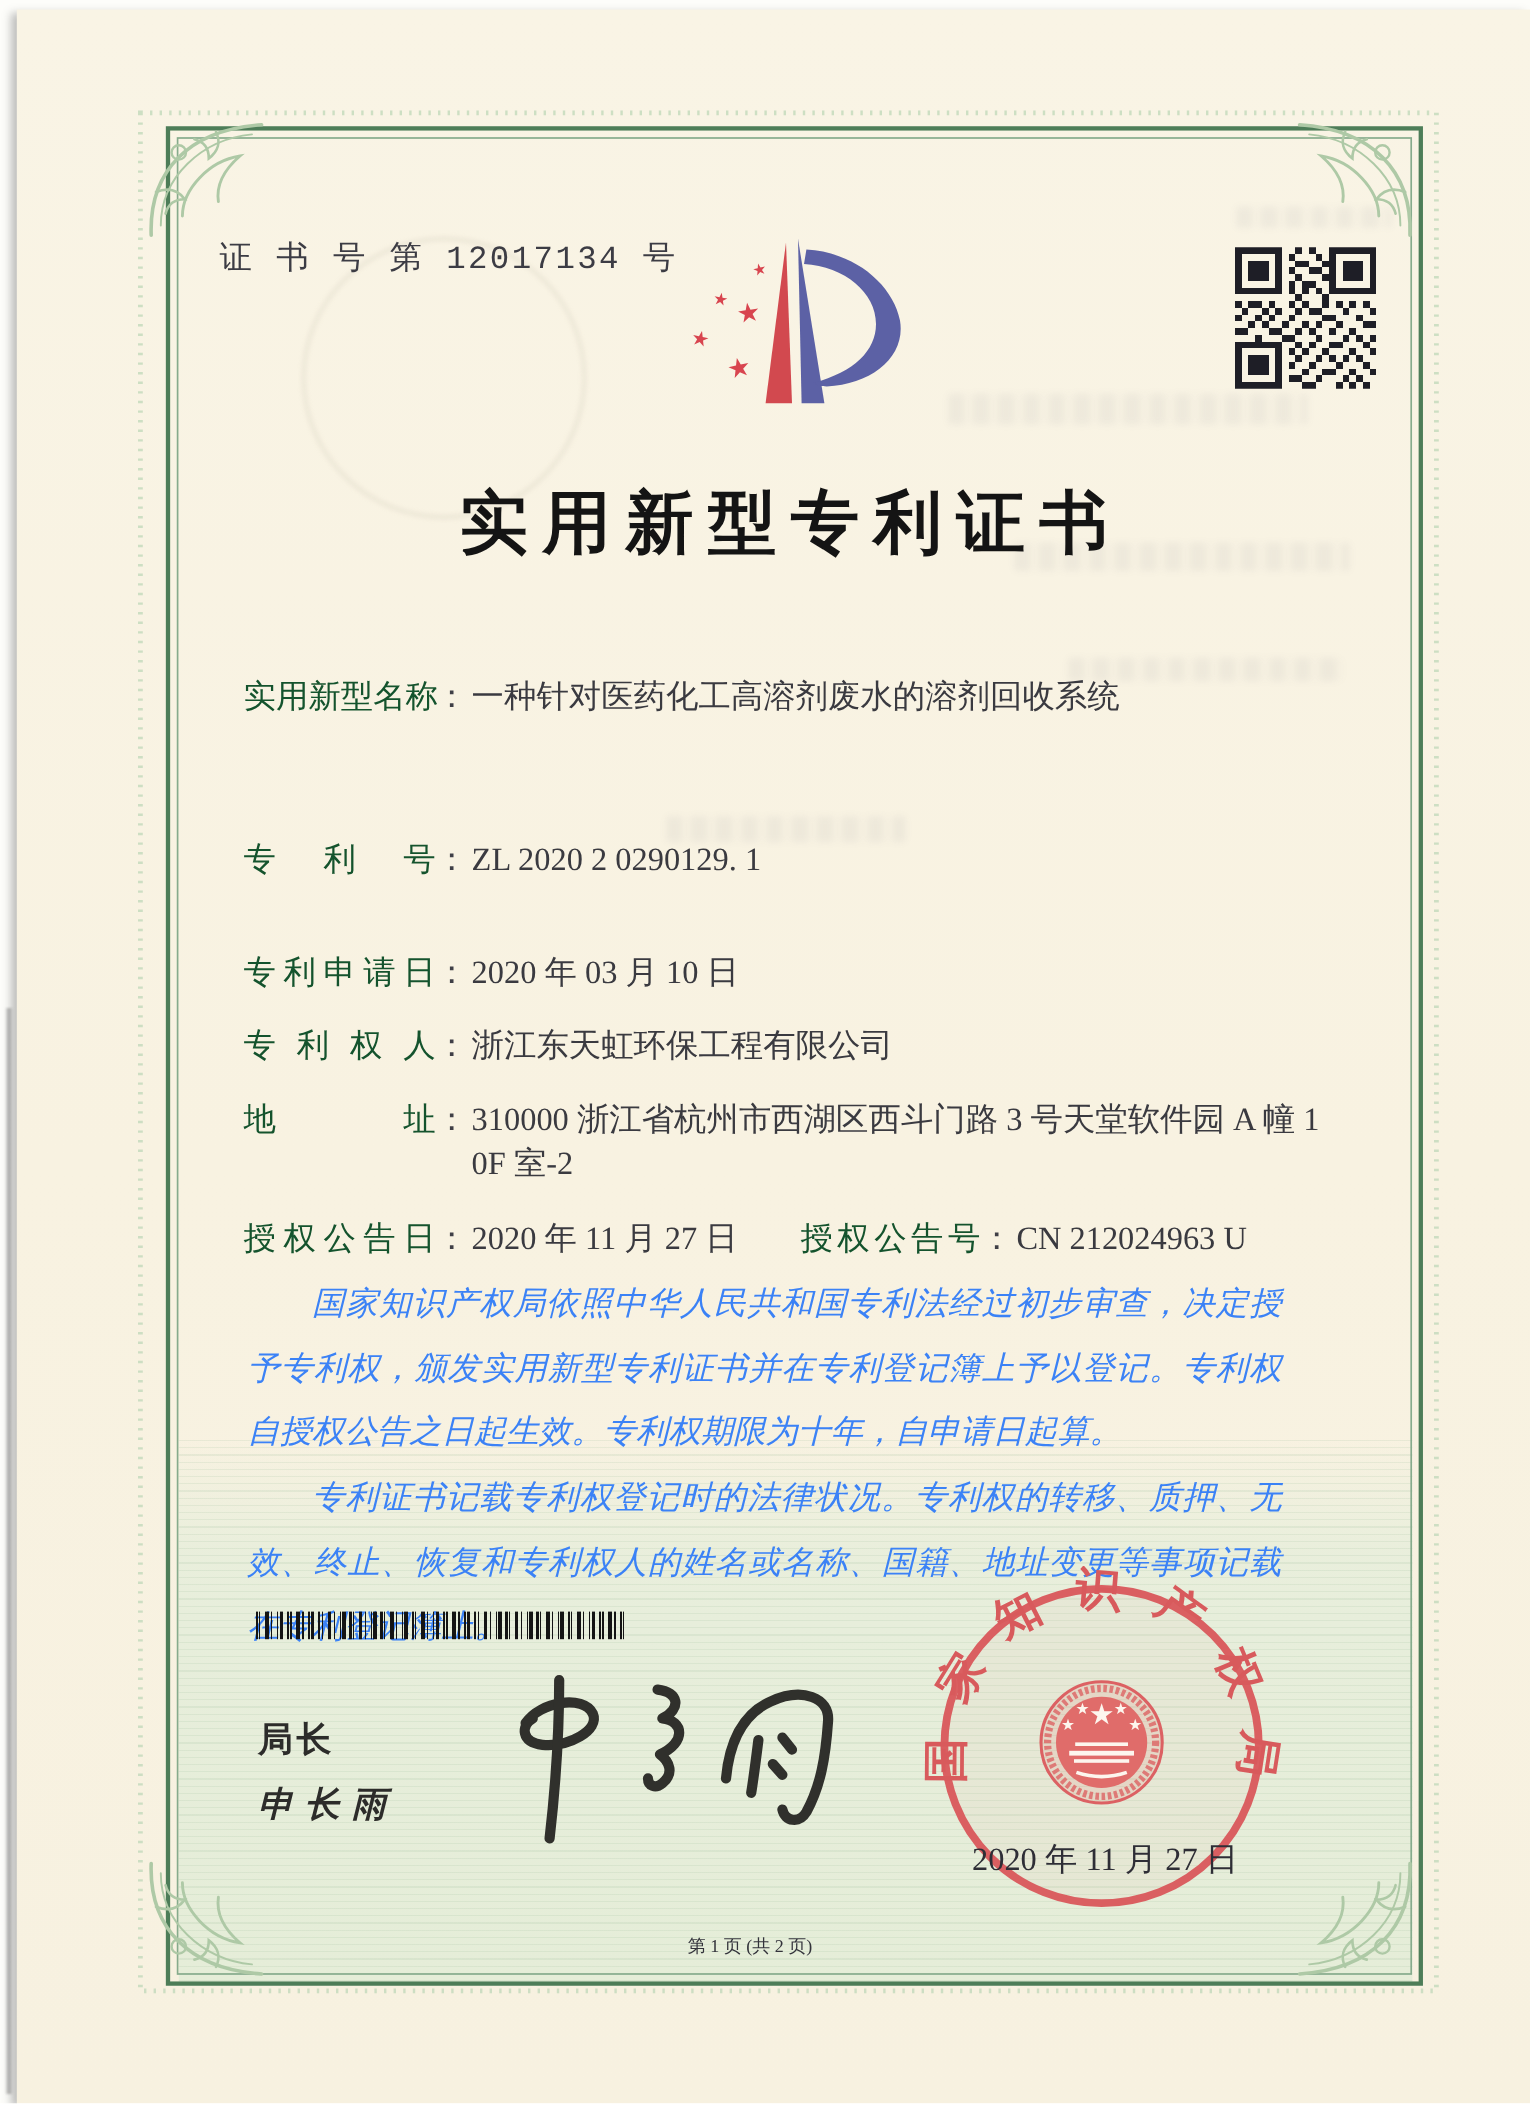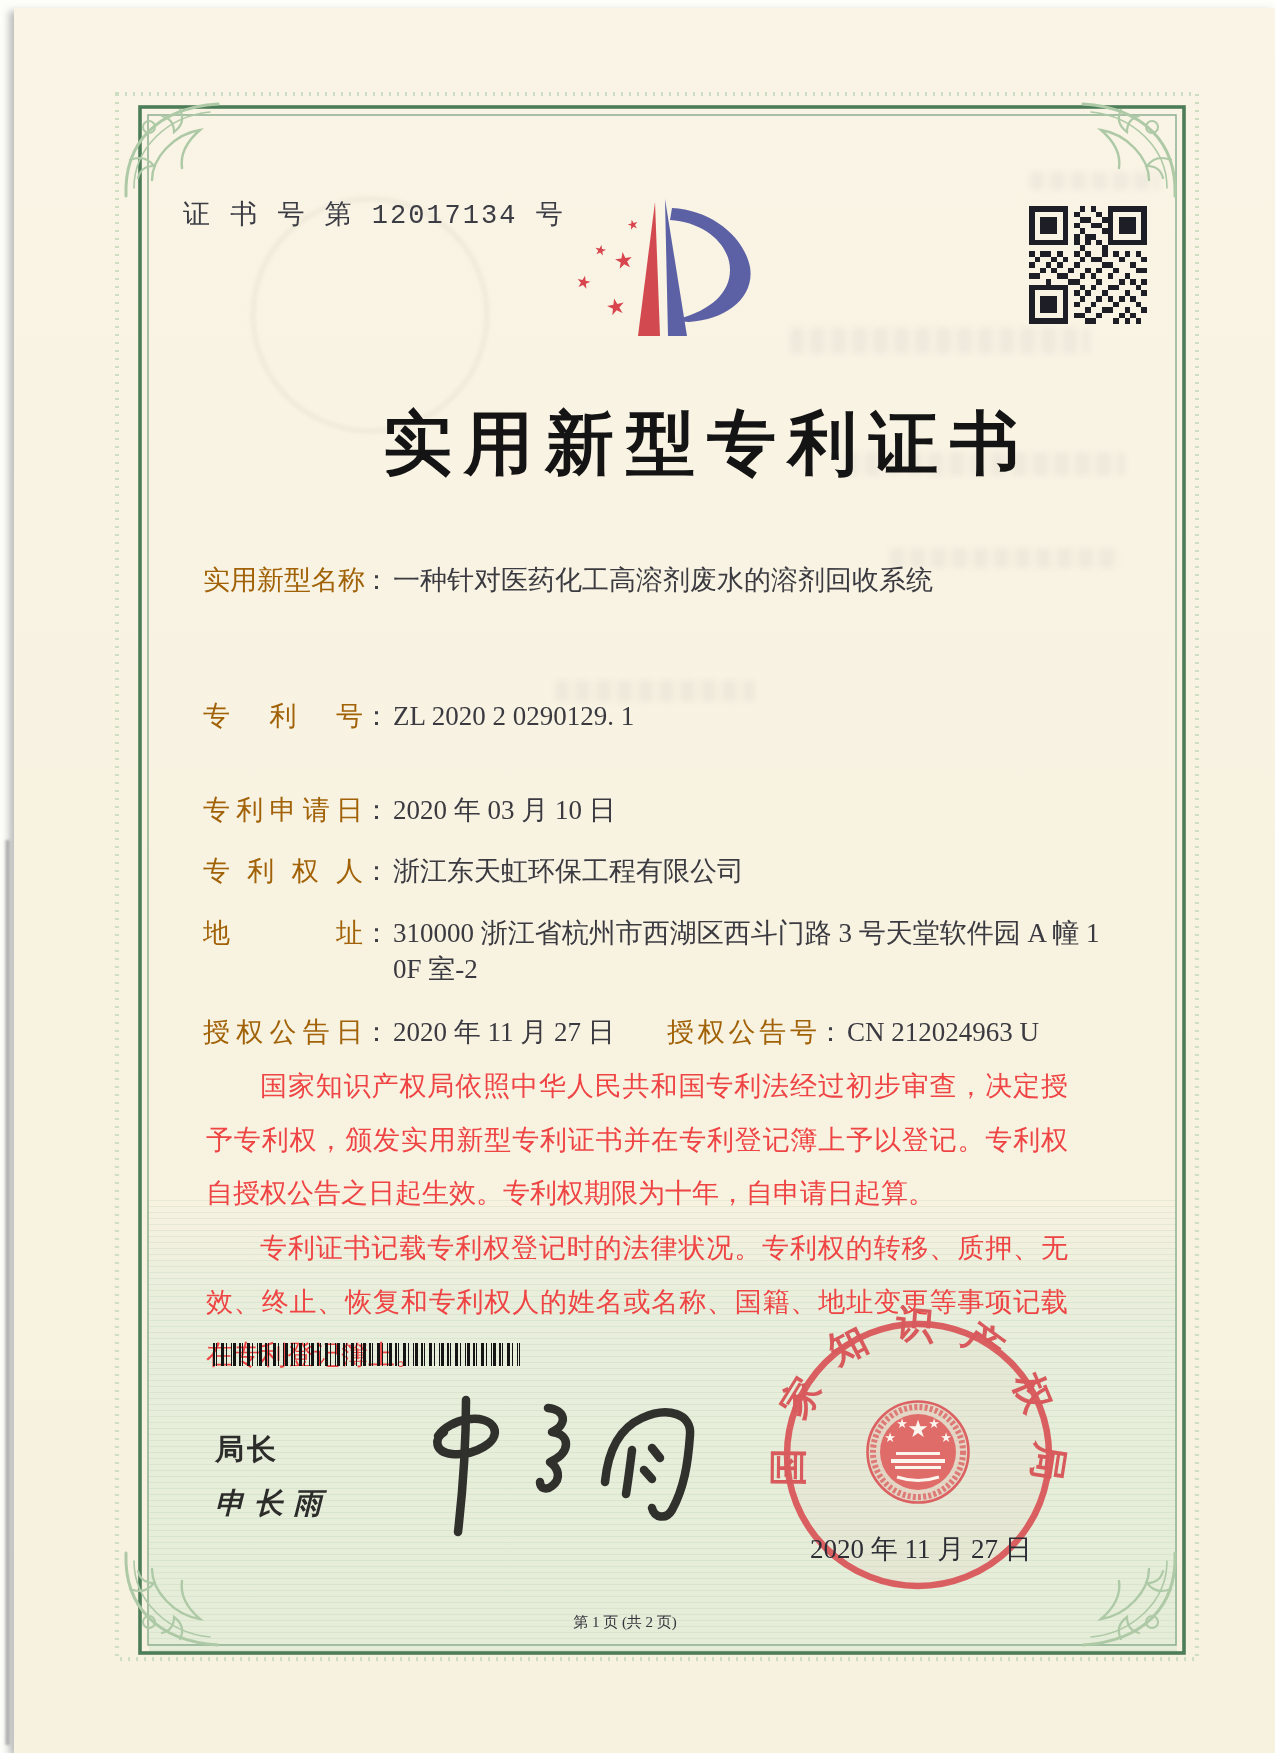--- a/index.html
+++ b/index.html
@@ -18,35 +18,35 @@
      background:
        repeating-linear-gradient(180deg,rgba(150,185,150,.16) 0 1px,rgba(0,0,0,0) 1px 6px),
        linear-gradient(180deg,rgba(231,238,219,0) 0,rgba(231,238,219,.85) 90px,#e7eedb 150px,#e5edd8 100%);}
   
   .watermark-circle{border:2px solid rgba(175,170,150,.28);border-radius:50%;filter:blur(2px);}
   .smudge{background:repeating-linear-gradient(90deg,rgba(115,115,128,.20) 0 13px,rgba(115,115,128,.05) 13px 21px);
           filter:blur(3px);opacity:.38;border-radius:3px;}
   
   #cert-number{left:183px;top:196px;font-size:27px;letter-spacing:2px;color:#3c3c44;font-family:Liberation Mono, monospace;}
   
-  #title{left:383px;top:398px;font-size:69px;font-weight:700;letter-spacing:12px;color:#141414;white-space:nowrap;}
+  #title{left:383px;top:398px;font-size:57px;font-weight:700;letter-spacing:12px;color:#141414;white-space:nowrap;}
   
   #logo{left:572px;top:192px;width:190px;height:150px;}
   .logo-star{position:absolute;color:#d8454f;line-height:1;}
   #qr{left:1027px;top:206px;width:122px;height:118px;}
   
   .frow{left:203px;font-size:27px;color:#3a3a40;white-space:nowrap;}
-  .flabel{display:inline-block;width:160px;text-align:justify;text-align-last:justify;color:#a16207;vertical-align:top;}
+  .flabel{display:inline-block;width:160px;text-align:justify;text-align-last:justify;color:#14532d;vertical-align:top;}
   .fcolon{display:inline-block;width:12px;color:#3f3f46;}
   .fvalue{margin-left:18px;}
   .addr2{margin-left:190px;}
   .pair2{position:absolute;left:464px;top:0;white-space:nowrap;}
   
-  .para{left:206px;width:862px;font-size:27px;line-height:53.5px;color:#ef4444;
-        text-align:justify;text-indent:2em;}
+  .para{left:206px;width:862px;font-size:27px;line-height:53.5px;color:#3b82f6;
+        text-align:justify;text-indent:2em;font-style:italic;}
   
   #barcode{left:213px;top:1343px;width:307px;height:23px;
      background-image:repeating-linear-gradient(90deg,
        #141414 0 2px,transparent 2px 3px,
        #141414 3px 4px,transparent 4px 8px,
        #141414 8px 11px,transparent 11px 13px,
        #141414 13px 14px,transparent 14px 18px,
        #141414 18px 19px,transparent 19px 20px,
        #141414 20px 23px,transparent 23px 26px);}
   

